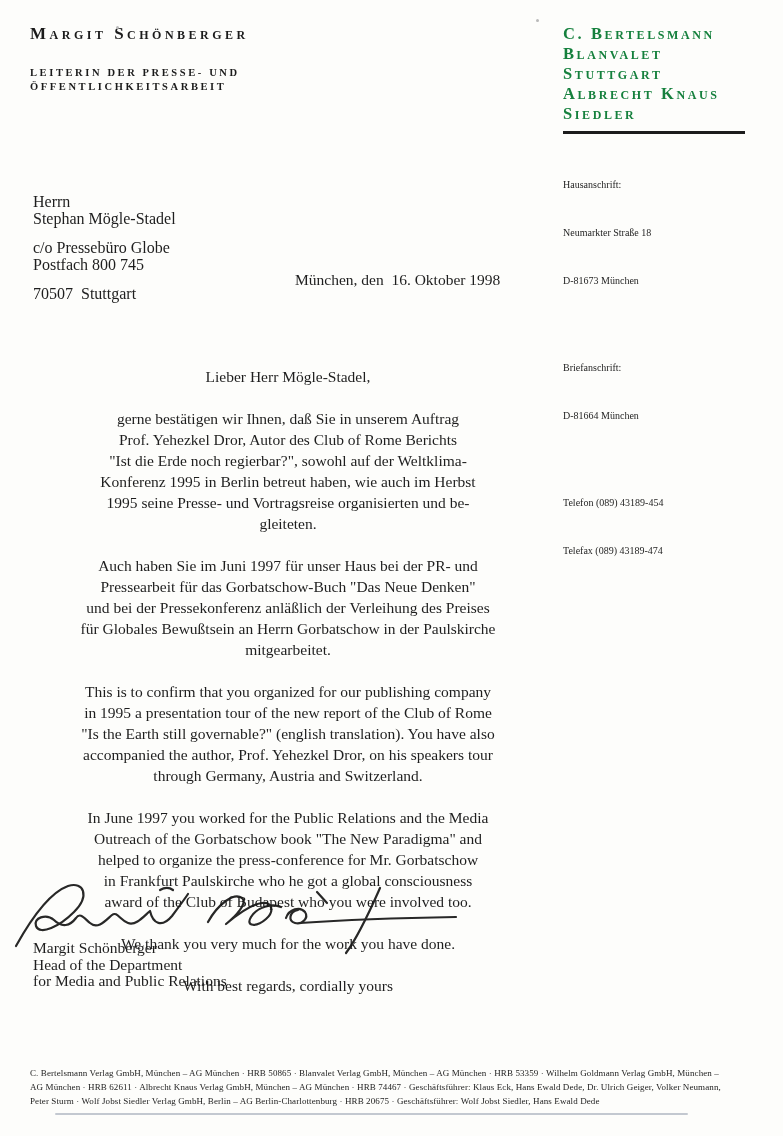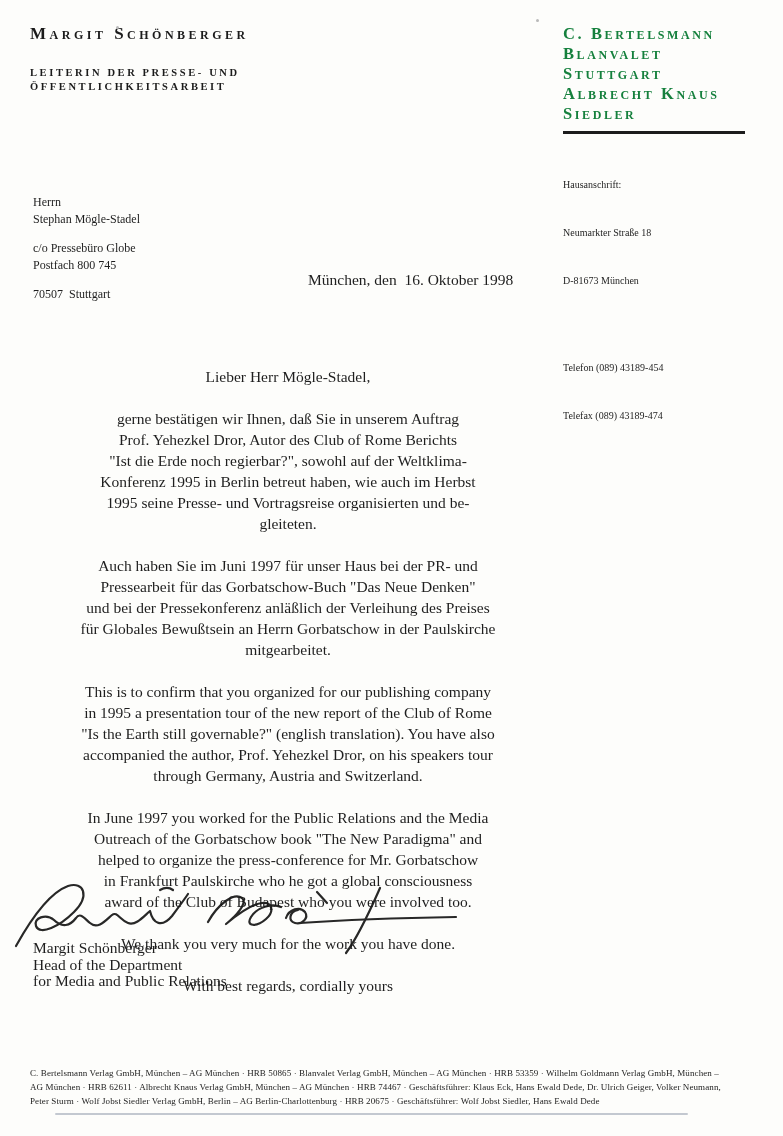--- a/index.html
+++ b/index.html
@@ -31,24 +31,24 @@
     font-size:16.5px;letter-spacing:2.6px;line-height:20px;color:#15803d;
   }
   .brand-rule{
     position:absolute;left:563px;top:131px;
     width:182px;height:2.5px;background:#1c1c1c;
   }
   .contact{position:absolute;left:563px;top:145px;font-size:10px;line-height:16px;}
   .contact .grp{margin-bottom:7px;}
   .contact div{white-space:pre;}
   
-  .recipient{position:absolute;left:33px;top:194px;font-size:12px;line-height:16.5px;}
+  .recipient{position:absolute;left:33px;top:194px;font-size:16px;line-height:16.5px;}
   .recipient div{white-space:pre;}
   .gap-sm{margin-top:13px;}
-  .dateline{position:absolute;left:308px;top:271px;font-size:15.5px;white-space:pre;}
+  .dateline{position:absolute;left:295px;top:271px;font-size:15.5px;white-space:pre;}
   
   .body-text{
     position:absolute;left:33px;top:366px;width:510px;
     font-size:15.5px;line-height:21px;text-align:center;
   }
   .body-text p{margin:0 0 21px 0;white-space:pre-line;}
   
   .signature-svg{position:absolute;left:12px;top:876px;}
   .signer{position:absolute;left:33px;top:940px;font-size:15.5px;line-height:16.5px;white-space:pre-line;}
   
@@ -81,20 +81,24 @@
     <div class="brand-item">Albrecht Knaus</div>
     <div class="brand-item">Siedler</div>
   </div>
   <div class="brand-rule"></div>
 
   <div class="contact">
     <div class="grp">
       <div>Hausanschrift:</div>
       <div>Neumarkter Straße 18</div>
       <div>D-81673 München</div>
+    </div>
+    <div class="grp">
+      <div>Briefanschrift:</div>
+      <div>D-81664 München</div>
     </div>
     <div class="grp">
       <div>Telefon (089) 43189-454</div>
       <div>Telefax (089) 43189-474</div>
     </div>
   </div>
 
   <div class="recipient">
     <div>Herrn</div>
     <div>Stephan Mögle-Stadel</div>

